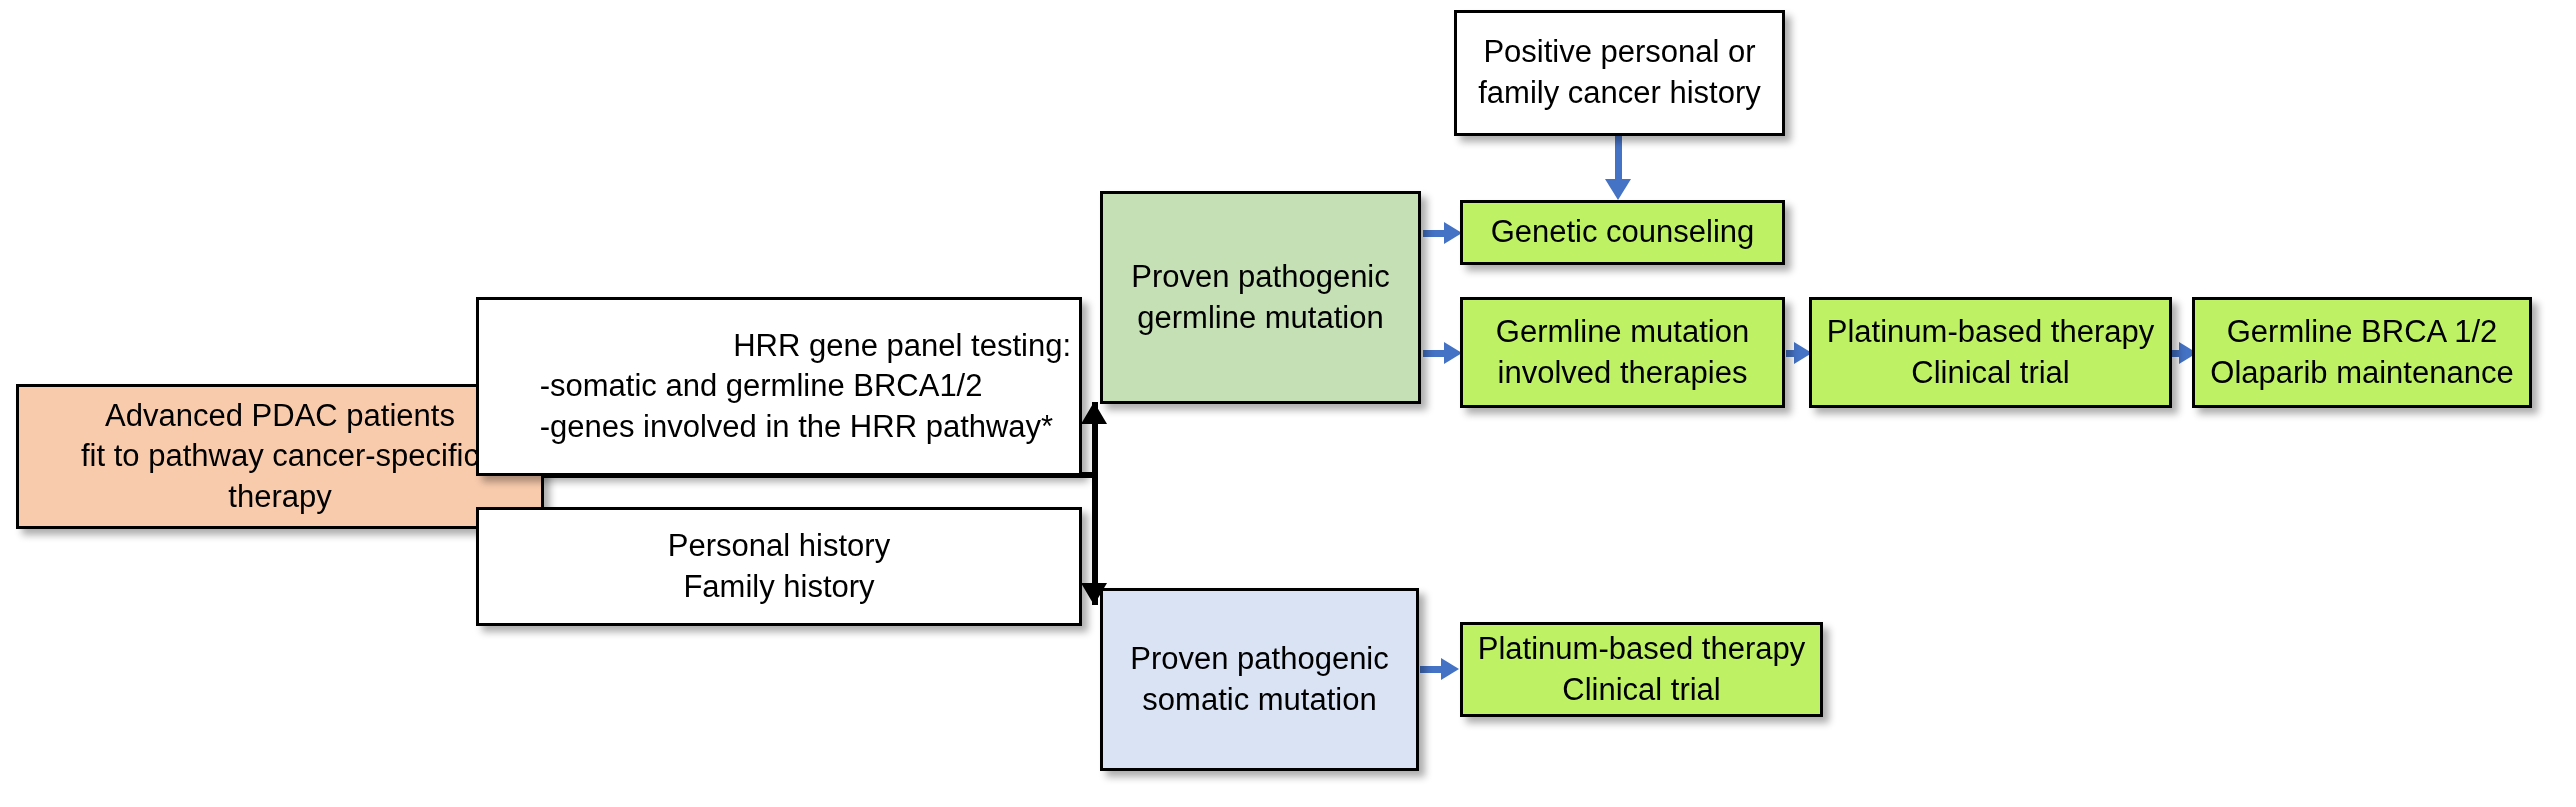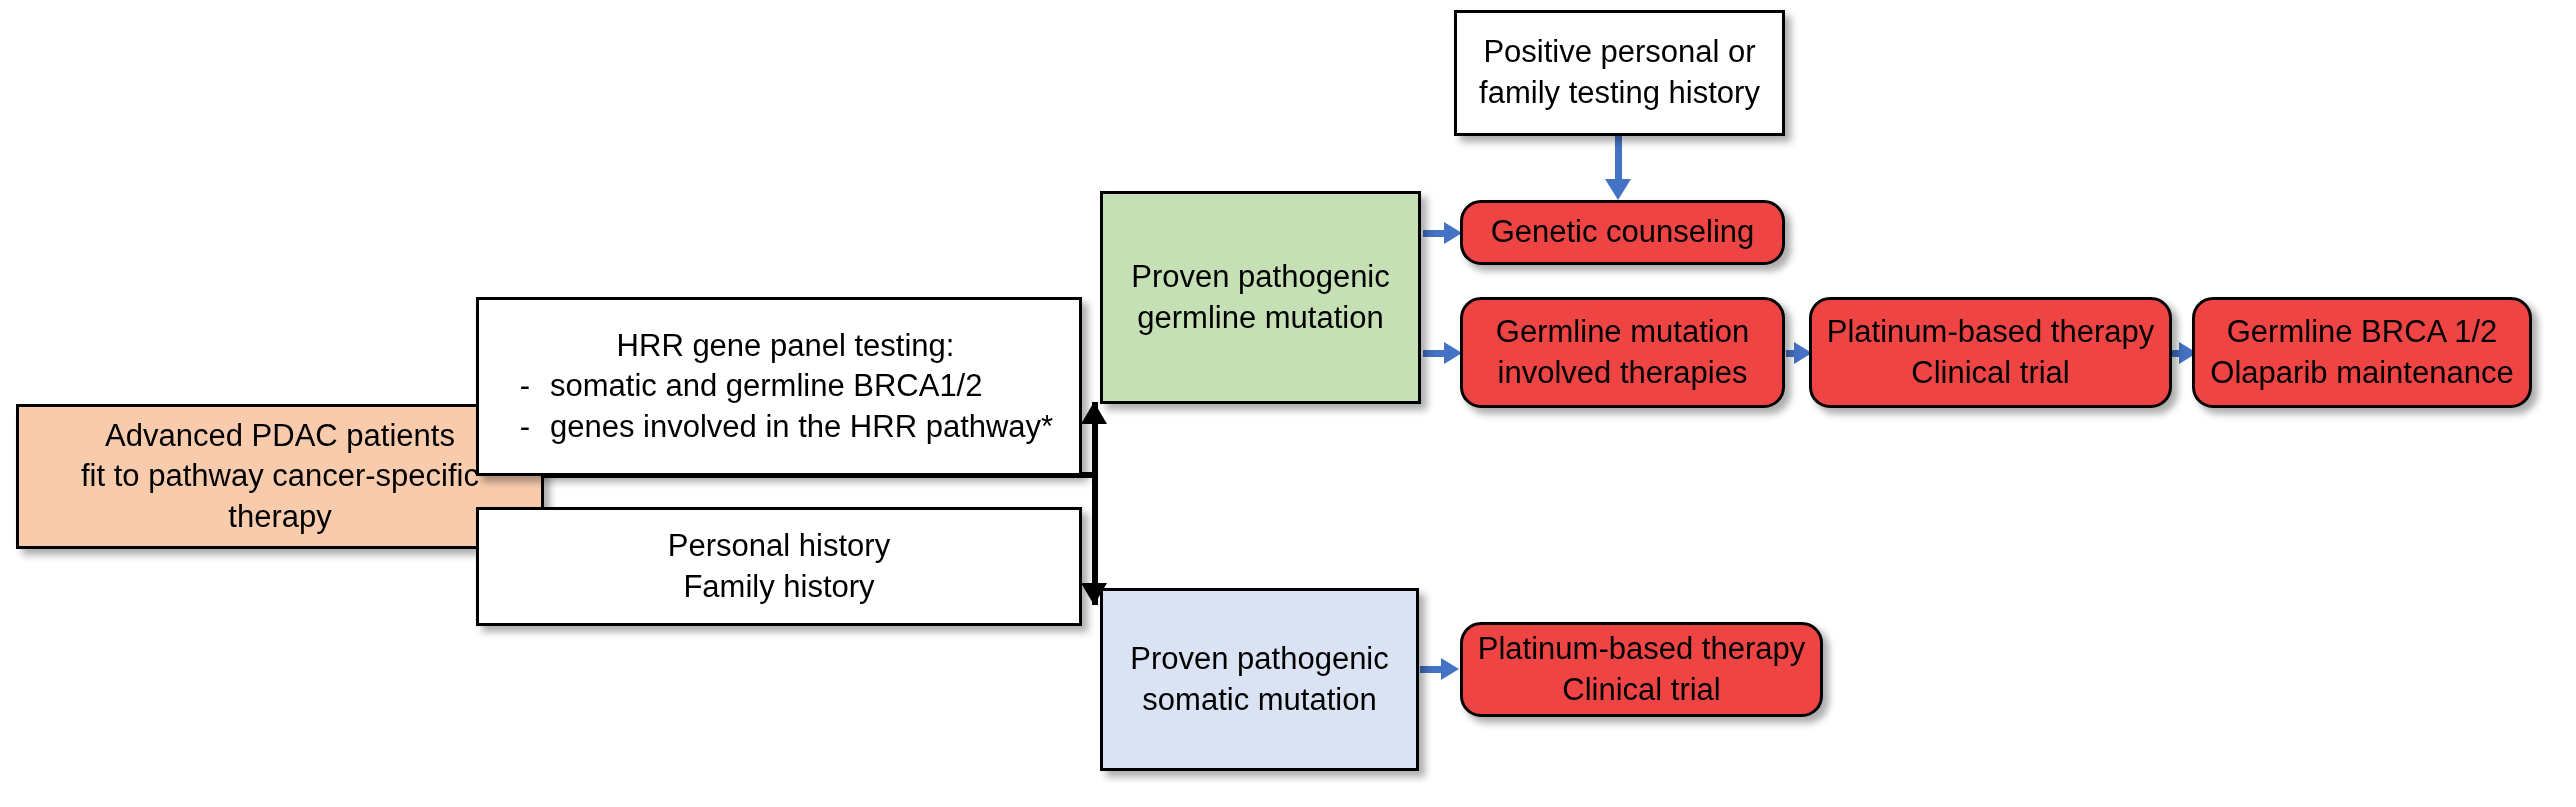--- a/index.html
+++ b/index.html
@@ -24,28 +24,28 @@
     justify-content: center;
     text-align: center;
     color: #000000;
     font-size: 31px;
     line-height: 1.30;
     box-shadow: 5.7px 5.7px 7.3px rgba(0,0,0,0.32);
     padding: 3.2px 8px;
   }
   .node .txt { width: 100%; }
   .fill-peach  { background: #F8CBAD; }
-  .fill-orange { background: #ef4444; border-radius: 21px; }
+  .fill-orange { background: #bef264; }
   .fill-green  { background: #C5E0B4; }
   .fill-blue   { background: #DAE3F3; }
   .fill-white  { background: #FFFFFF; }
 
   .node.left-align {
     justify-content: flex-start;
-    text-align: center;
+    text-align: right;
     padding-left: 21px;
   }
   .bullet-row { display: flex; }
   .bullet-dash { width: 50px; flex: 0 0 50px; }
 
   
   .line-h, .line-v {
     position: absolute;
     background: #000000;
   }
@@ -103,21 +103,21 @@
 
   <div class="blue-line-h" style="left:1786px; top:350px; width:11.3px; height:7.3px;"></div>
   <div class="arrow arrow-blue-right" style="left:1794px; top:342px;"></div>
 
   <div class="blue-line-h" style="left:2172px; top:350px; width:11.3px; height:7.3px;"></div>
   <div class="arrow arrow-blue-right" style="left:2179px; top:342px;"></div>
 
   <div class="blue-line-h" style="left:1420px; top:666px; width:22.6px; height:7.3px;"></div>
   <div class="arrow arrow-blue-right" style="left:1441px; top:658px;"></div>
 
-  <div class="node fill-peach" style="left:16px; top:404px; width:528px; height:145px;justify-content:flex-end;">
+  <div class="node fill-peach" style="left:16px; top:384px; width:528px; height:145px;justify-content:flex-end;">
     <div class="txt">
       <div>Advanced PDAC patients</div>
       <div>fit to pathway cancer-specific</div>
       <div>therapy</div>
     </div>
   </div>
 
   <div class="node fill-white left-align" style="left:476px; top:297px; width:606px; height:179px;">
     <div class="txt">
       <div>HRR gene panel testing:</div>
@@ -149,21 +149,21 @@
   <div class="node fill-blue" style="left:1100px; top:588px; width:319px; height:183px;">
     <div class="txt">
       <div>Proven pathogenic</div>
       <div>somatic mutation</div>
     </div>
   </div>
 
   <div class="node fill-white" style="left:1454px; top:9.7px; width:331px; height:126px;">
     <div class="txt">
       <div>Positive personal or</div>
-      <div>family testing history</div>
+      <div>family cancer history</div>
     </div>
   </div>
 
   <div class="node fill-orange" style="left:1460px; top:200px; width:325px; height:65px;">
     <div class="txt">
       <div>Genetic counseling</div>
     </div>
   </div>
 
   <div class="node fill-orange" style="left:1460px; top:297px; width:325px; height:111px;">

